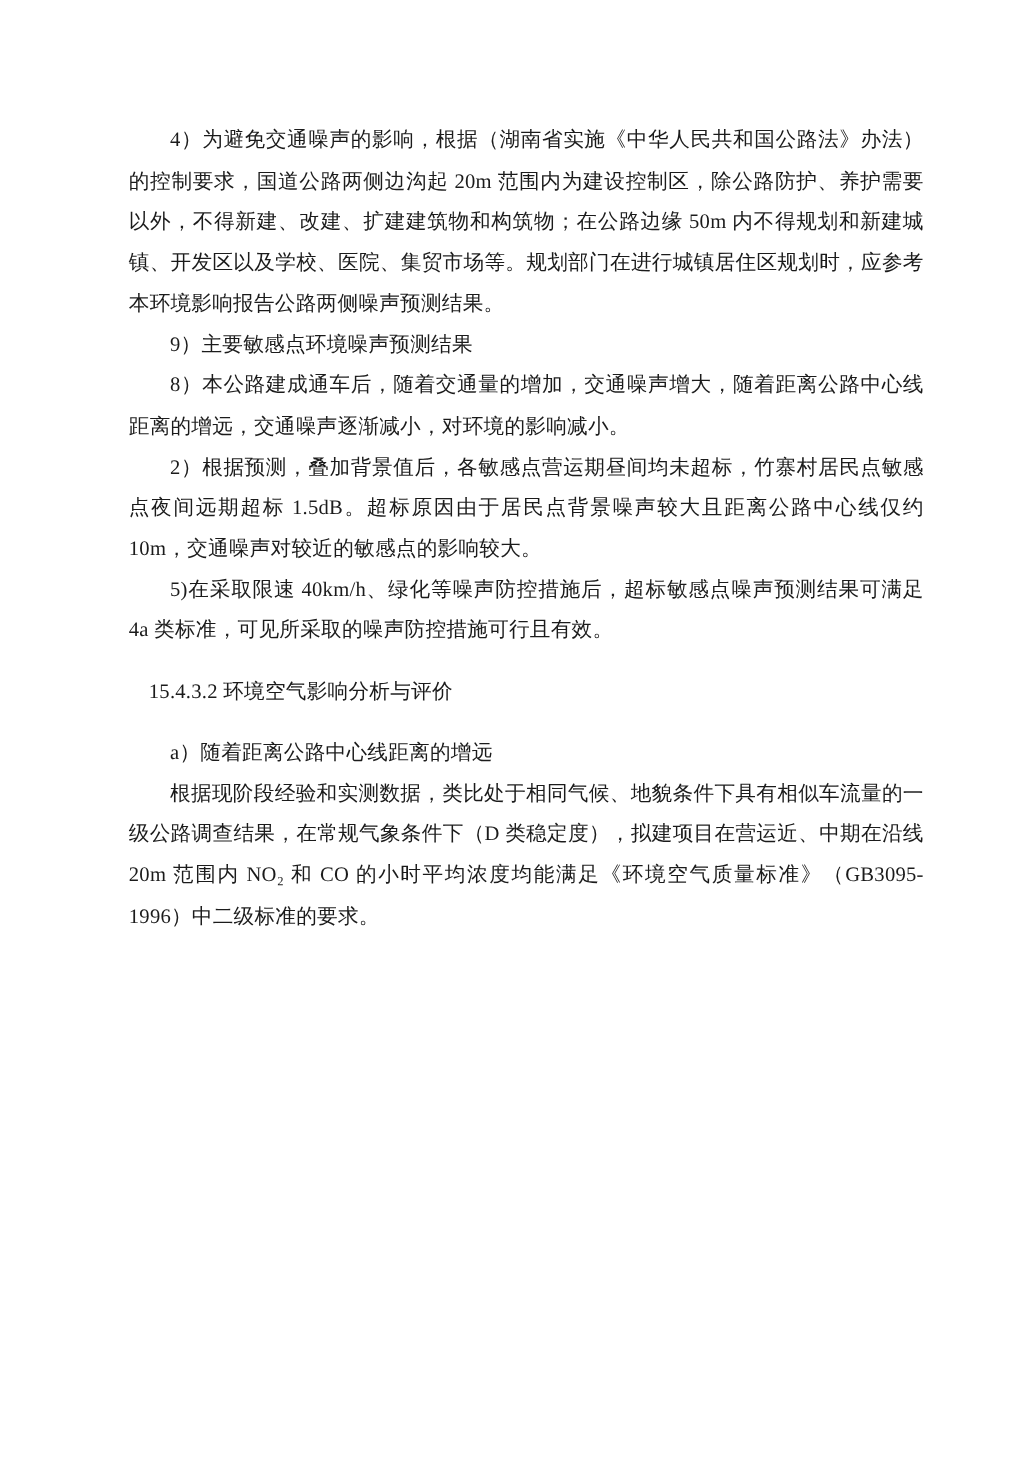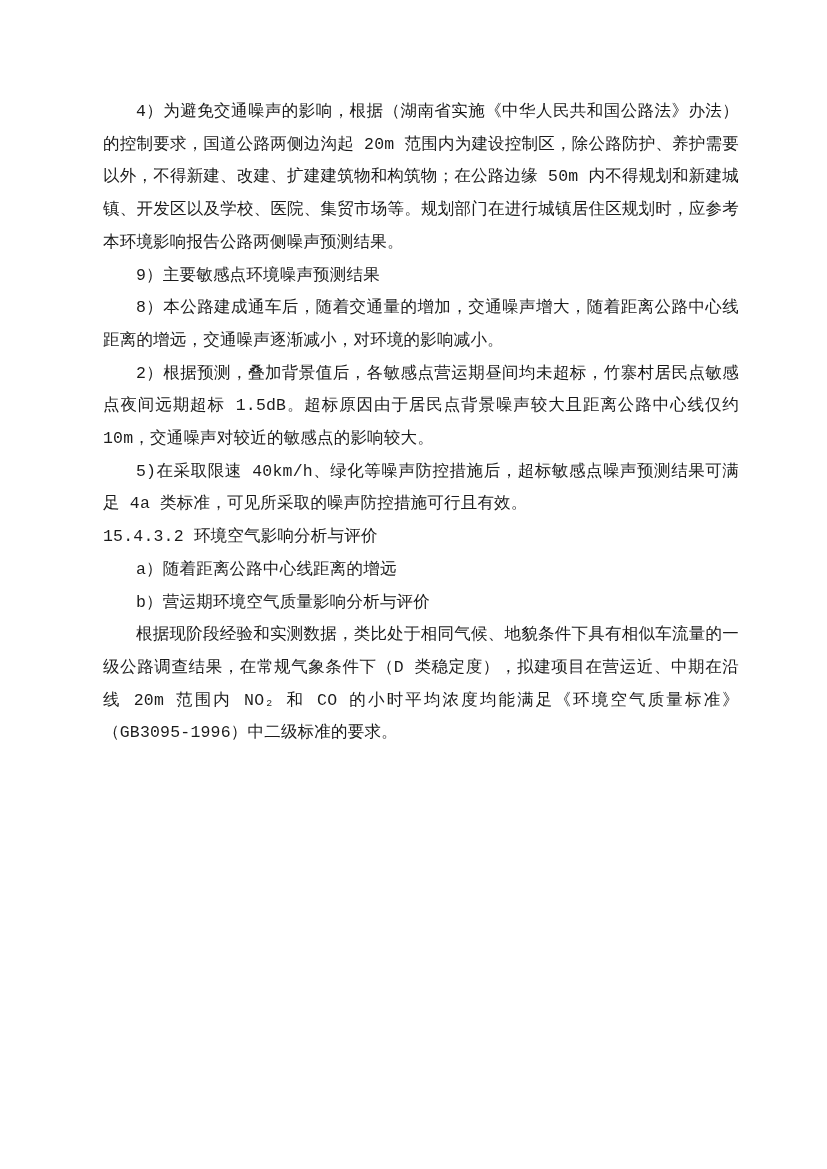--- a/index.html
+++ b/index.html
@@ -7,39 +7,39 @@
     margin: 0;
     padding: 0;
     background: #ffffff;
   }
   .page {
     position: relative;
     width: 827px;
     height: 907px;
     background: #ffffff;
     overflow: hidden;
-    font-family: Liberation Mono, monospace;
+    font-family: Liberation Serif, serif;
   }
   .content {
     position: absolute;
     left: 103px;
     top: 96px;
     width: 636px;
     font-size: 16.5px;
     line-height: 32.7px;
     color: #1b1b1b;
     text-align: justify;
     letter-spacing: 0.2px;
   }
   .para {
     margin: 0;
     text-indent: 2em;
   }
   .heading {
-    margin: 0;
+    margin: 16px;
     text-indent: 0;
   }
   .footer {
     position: absolute;
     top: 1086px;
     left: 0;
     width: 827px;
     text-align: right;
   }
   .page-number {
@@ -53,19 +53,18 @@
 
 <div class="page">
   <div class="content">
     <p class="para">4）为避免交通噪声的影响，根据（湖南省实施《中华人民共和国公路法》办法）的控制要求，国道公路两侧边沟起 20m 范围内为建设控制区，除公路防护、养护需要以外，不得新建、改建、扩建建筑物和构筑物；在公路边缘 50m 内不得规划和新建城镇、开发区以及学校、医院、集贸市场等。规划部门在进行城镇居住区规划时，应参考本环境影响报告公路两侧噪声预测结果。</p>
     <p class="para">9）主要敏感点环境噪声预测结果</p>
     <p class="para">8）本公路建成通车后，随着交通量的增加，交通噪声增大，随着距离公路中心线距离的增远，交通噪声逐渐减小，对环境的影响减小。</p>
     <p class="para">2）根据预测，叠加背景值后，各敏感点营运期昼间均未超标，竹寨村居民点敏感点夜间远期超标 1.5dB。超标原因由于居民点背景噪声较大且距离公路中心线仅约 10m，交通噪声对较近的敏感点的影响较大。</p>
     <p class="para">5)在采取限速 40km/h、绿化等噪声防控措施后，超标敏感点噪声预测结果可满足 4a 类标准，可见所采取的噪声防控措施可行且有效。</p>
     <p class="heading">15.4.3.2 环境空气影响分析与评价</p>
     <p class="para">a）随着距离公路中心线距离的增远</p>
-    <p class="para">b）营运期环境空气质量影响分析与评价</p>
     <p class="para">根据现阶段经验和实测数据，类比处于相同气候、地貌条件下具有相似车流量的一级公路调查结果，在常规气象条件下（D 类稳定度），拟建项目在营运近、中期在沿线 20m 范围内 NO₂ 和 CO 的小时平均浓度均能满足《环境空气质量标准》（GB3095-1996）中二级标准的要求。</p>
   </div>
   <div class="footer">
     <span class="page-number">169</span>
   </div>
 </div>
 
 </body></html>

